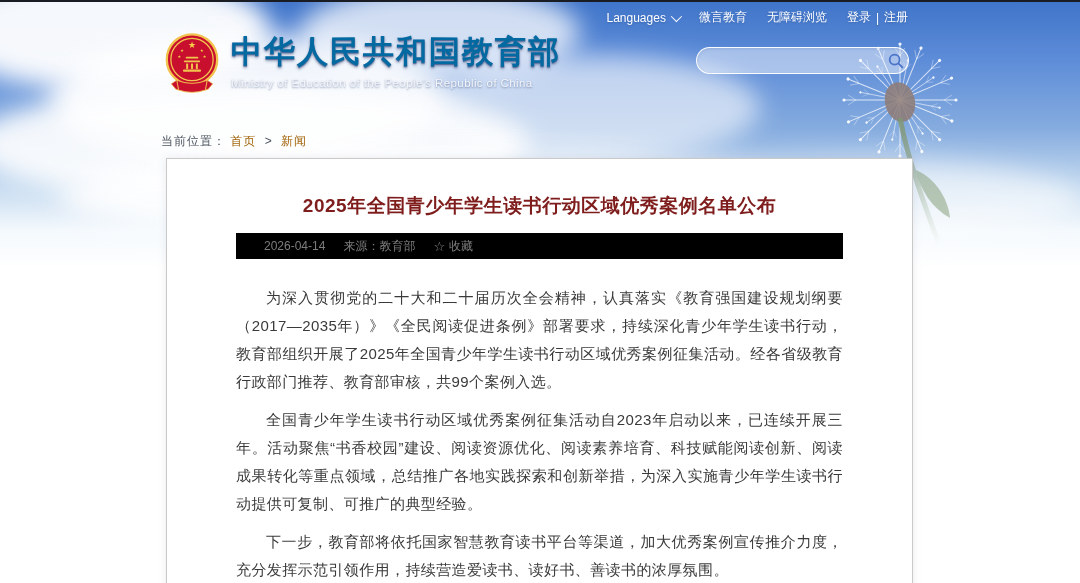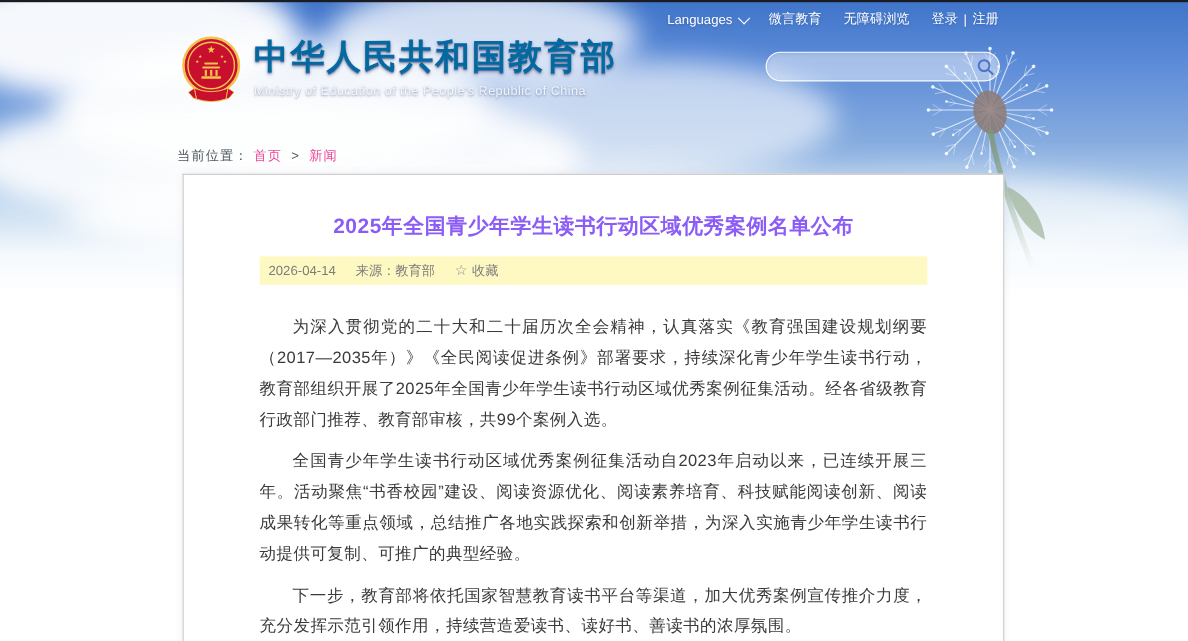--- a/index.html
+++ b/index.html
@@ -61,39 +61,39 @@
     flex:1; border:none; outline:none; background:transparent; height:100%;
     font-size:13px; color:#2f4f8f;
   }
   .search .mag { flex:0 0 auto; cursor:pointer; display:flex; align-items:center; }
 
   
   .breadcrumb {
     position:absolute; left:161px; top:133px; z-index:10;
     font-size:12px; color:#4d5560; letter-spacing:1px;
   }
-  .breadcrumb a, .breadcrumb .bc-link { color:#ec4899; text-decoration:none; cursor:pointer; }
+  .breadcrumb a, .breadcrumb .bc-link { color:#a16207; text-decoration:none; cursor:pointer; }
   .bc-sep { margin:0 4px; }
 
   
   .card {
     position:absolute; left:166px; top:158px; z-index:20;
     width:747px; height:520px;
     background:#ffffff; border:1px solid #c9c9c9; border-bottom:none;
     box-shadow:0 0 8px rgba(100,110,125,.12);
   }
   .card-inner { width:607px; margin:0 auto; }
   .art-title {
     margin-top:34px; text-align:center;
-    font-size:19px; font-weight:bold; color:#8b5cf6; letter-spacing:.5px;
+    font-size:19px; font-weight:bold; color:#7f1d1d; letter-spacing:.5px;
   }
   .art-meta {
-    margin-top:14px; height:26px; background:#fef9c3;
+    margin-top:14px; height:26px; background:#000000;
     display:flex; align-items:center; gap:18px;
-    padding-left:8px; font-size:12px; color:#7d7d7d;
+    padding-left:28px; font-size:12px; color:#7d7d7d;
   }
   .art-meta .fav { display:flex; align-items:center; gap:4px; cursor:pointer; }
   .star { font-size:13px; color:#8a8a8a; }
   .art-body p {
     margin-top:10px; font-size:15px; line-height:28px; color:#3a3a3a;
     text-indent:2em; letter-spacing:.4px; font-weight:500; text-align:justify;
   }
   .art-body p:first-child { margin-top:25px; }
 </style>
 </head>

